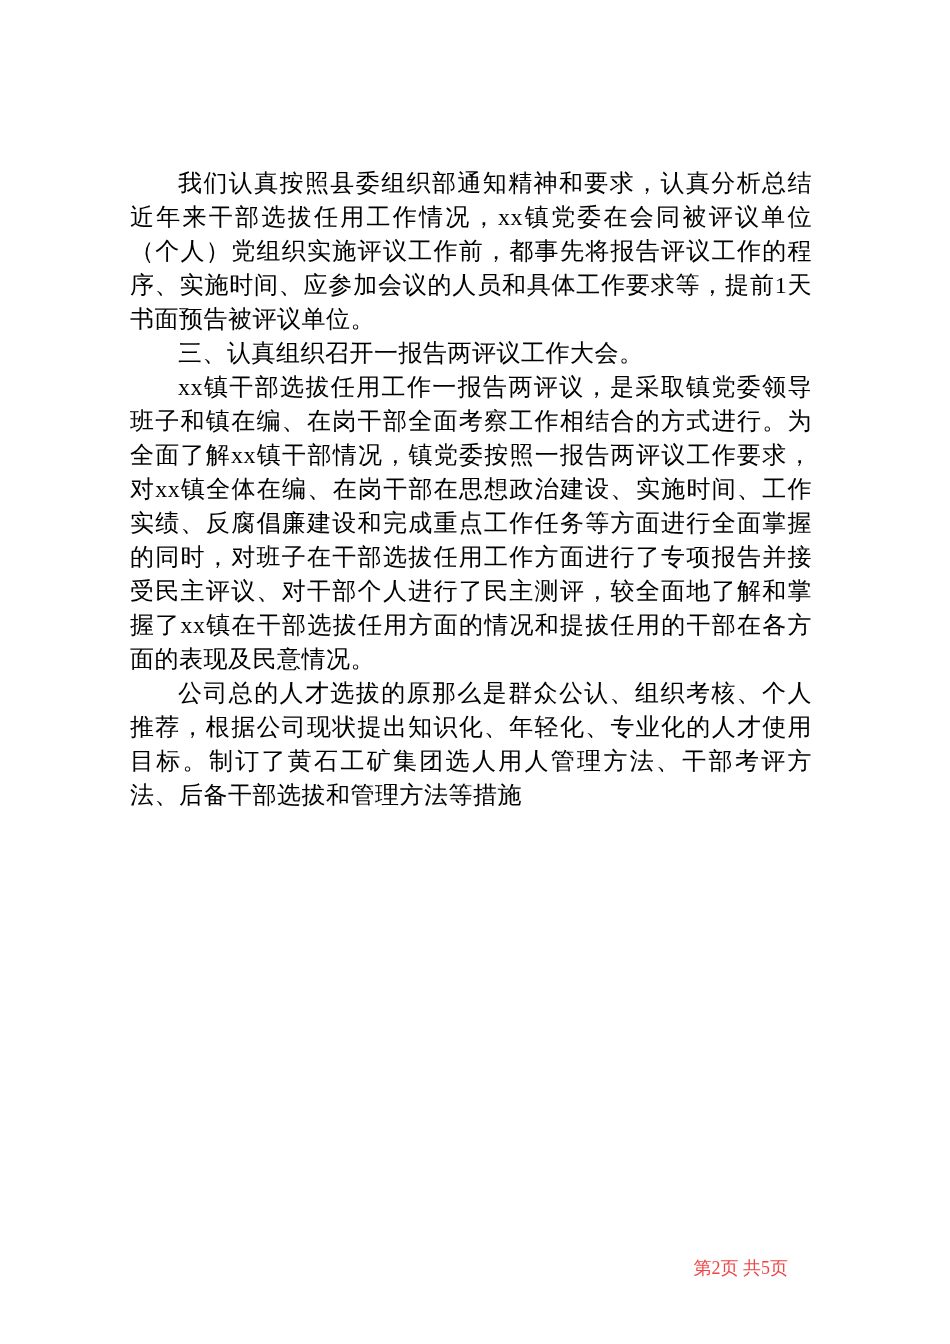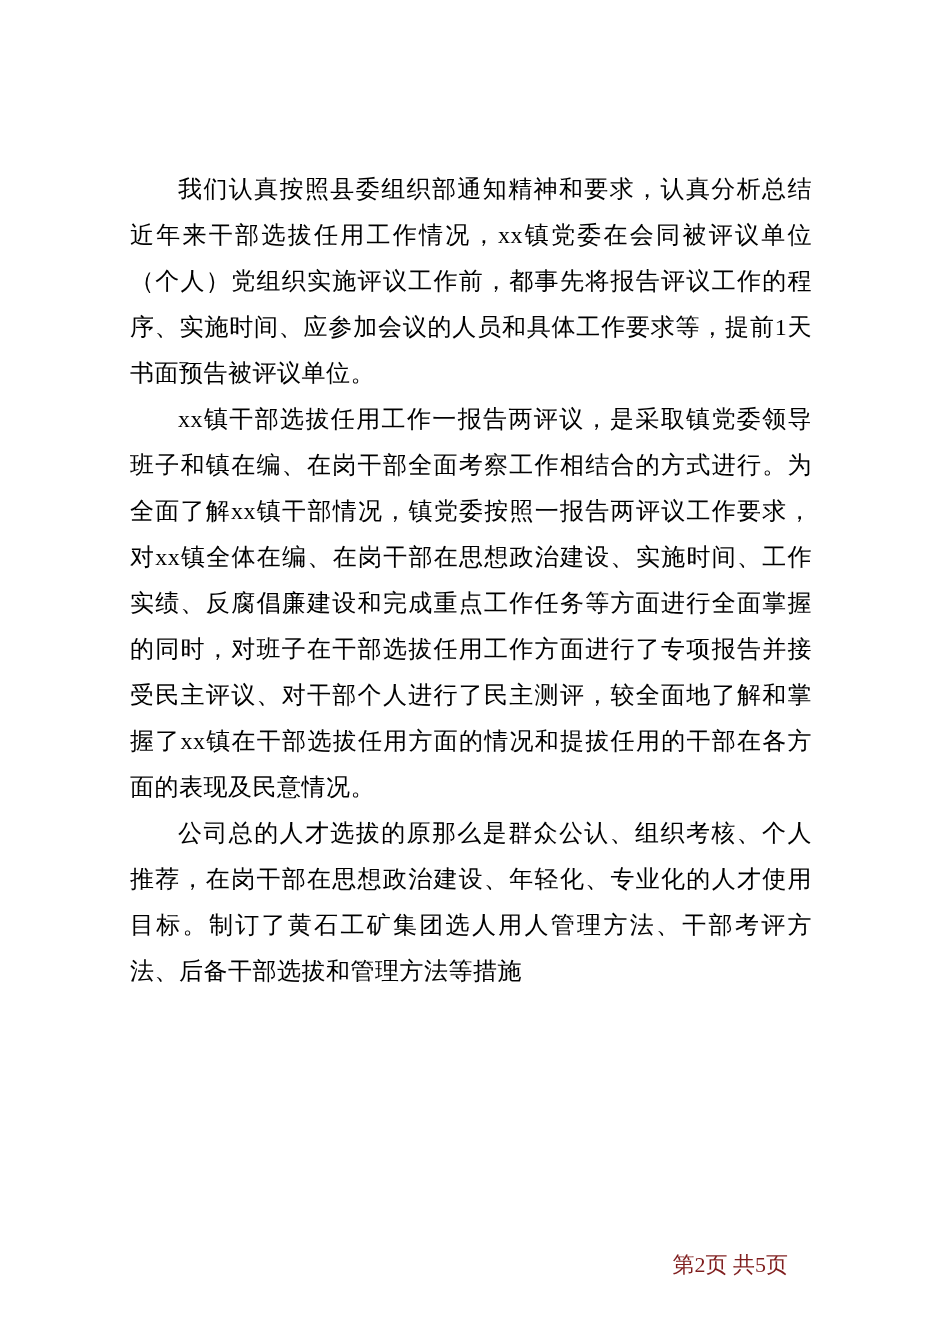--- a/index.html
+++ b/index.html
@@ -15,47 +15,48 @@
     color: #000000;
     font-family: "Liberation Serif", "DejaVu Serif", serif;
     overflow: hidden;
   }
   .content {
     position: absolute;
     top: 166px;
     left: 130px;
     width: 682px;
     font-size: 24px;
-    line-height: 46px;
+    line-height: 34px;
     text-align: justify;
     letter-spacing: 0.5px;
   }
   .content p {
     margin: 0;
     padding: 0;
     text-indent: 2em;
     word-break: break-all;
   }
   .footer {
     position: absolute;
     bottom: 64px;
     left: 130px;
     width: 682px;
     text-align: right;
     padding-right: 24px;
     box-sizing: border-box;
-    font-size: 22px;
-    color: #7f1d1d;
+    font-size: 18px;
+    color: #ef4444;
   }
 </style>
 </head>
 <body>
 
 <div class="page">
   <div class="content">
     <p>我们认真按照县委组织部通知精神和要求，认真分析总结近年来干部选拔任用工作情况，xx镇党委在会同被评议单位（个人）党组织实施评议工作前，都事先将报告评议工作的程序、实施时间、应参加会议的人员和具体工作要求等，提前1天书面预告被评议单位。</p>
+    <p>三、认真组织召开一报告两评议工作大会。</p>
     <p>xx镇干部选拔任用工作一报告两评议，是采取镇党委领导班子和镇在编、在岗干部全面考察工作相结合的方式进行。为全面了解xx镇干部情况，镇党委按照一报告两评议工作要求，对xx镇全体在编、在岗干部在思想政治建设、实施时间、工作实绩、反腐倡廉建设和完成重点工作任务等方面进行全面掌握的同时，对班子在干部选拔任用工作方面进行了专项报告并接受民主评议、对干部个人进行了民主测评，较全面地了解和掌握了xx镇在干部选拔任用方面的情况和提拔任用的干部在各方面的表现及民意情况。</p>
-    <p>公司总的人才选拔的原那么是群众公认、组织考核、个人推荐，在岗干部在思想政治建设、年轻化、专业化的人才使用目标。制订了黄石工矿集团选人用人管理方法、干部考评方法、后备干部选拔和管理方法等措施</p>
+    <p>公司总的人才选拔的原那么是群众公认、组织考核、个人推荐，根据公司现状提出知识化、年轻化、专业化的人才使用目标。制订了黄石工矿集团选人用人管理方法、干部考评方法、后备干部选拔和管理方法等措施</p>
   </div>
   <div class="footer">
     <span>第2页 共5页</span>
   </div>
 </div>
 
 </body></html>

